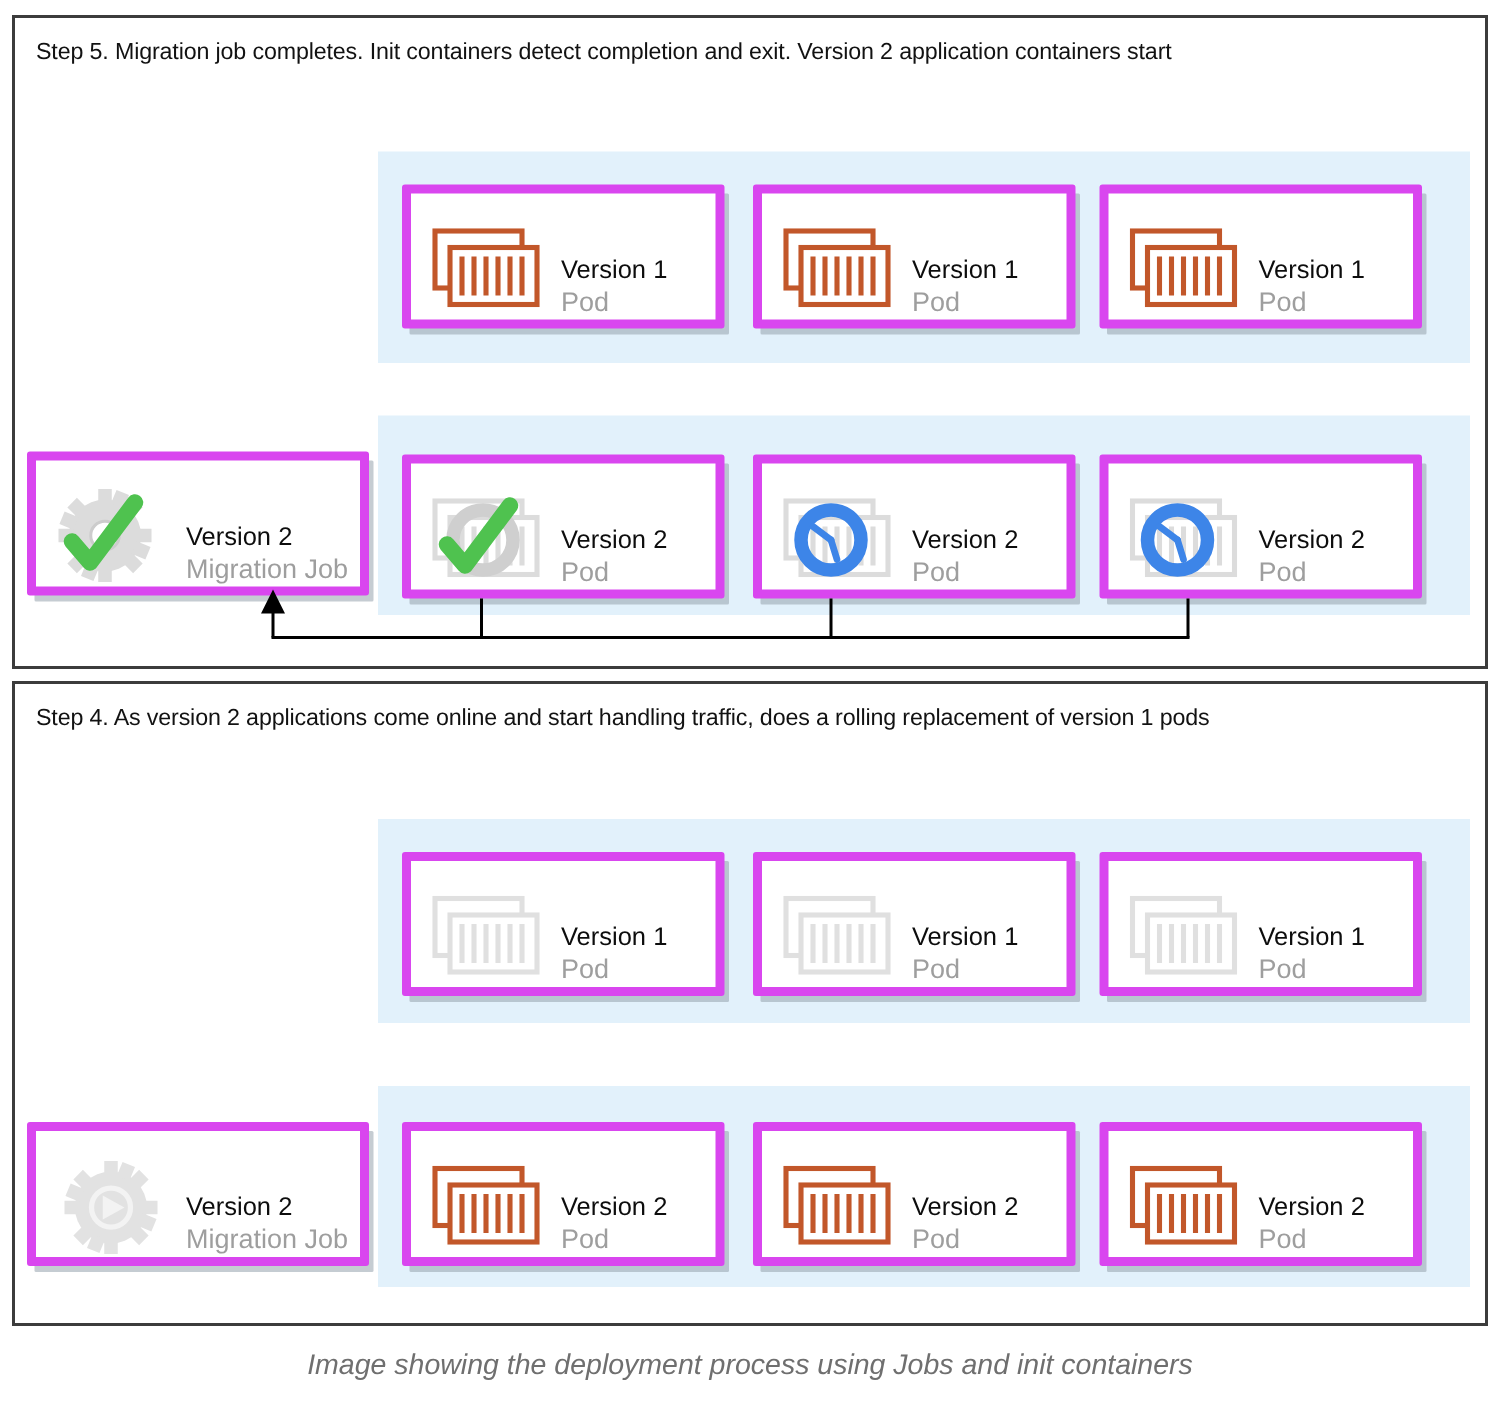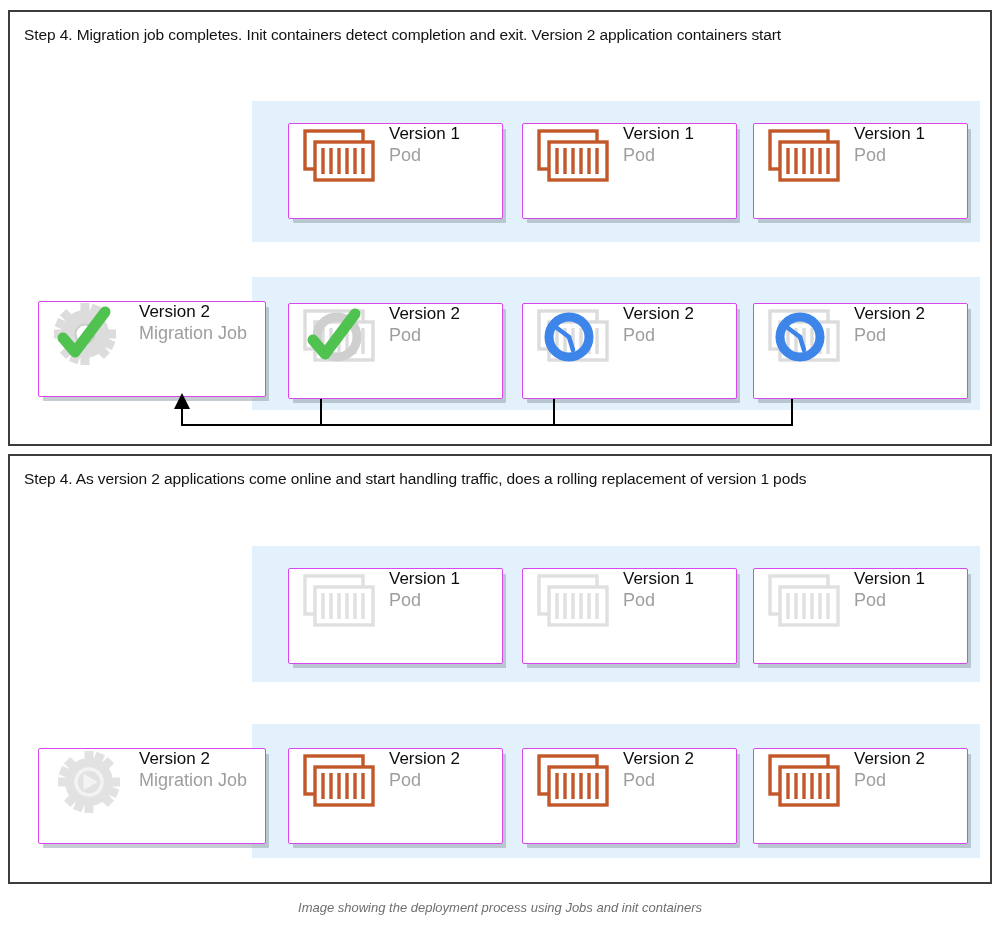--- a/index.html
+++ b/index.html
@@ -39,26 +39,25 @@
   .band{
     position:absolute;
     background:#e2f1fb;
   }
 
   
   .card{
     position:absolute;
     box-sizing:border-box;
     background:#ffffff;
-    border:1px solid #d946ef;
+    border:6px solid #d946ef;
     border-radius:2px;
     box-shadow:4px 5px 0 -1px rgba(150,163,173,0.55);
     display:flex;
-    align-items:flex-start;
-    margin-left:20px;
+    align-items:flex-end;
   }
   .card-icon{
     width:80px;height:66px;
     flex:0 0 80px;
     margin-left:10px;
     position:relative;
   }
   .card-icon svg{display:block;width:100%;height:100%;}
   .card-text{
     margin-left:10px;
@@ -92,31 +91,31 @@
     border-bottom:16px solid #000000;
   }
 
   
   .caption{
     position:absolute;
     left:0;width:1000px;
     top:900px;
     text-align:center;
     font-style:italic;
-    font-size:13px;
+    font-size:19px;
     color:#6f6f6f;
   }
 </style>
 </head>
 <body>
 
 <div class="diagram">
 
   <div class="step-panel" id="step3-panel">
-    <div class="step-title">Step 4. Migration job completes. Init containers detect completion and exit. Version 2 application containers start</div>
+    <div class="step-title">Step 5. Migration job completes. Init containers detect completion and exit. Version 2 application containers start</div>
   </div>
 
   <div class="band" style="left:252px;top:101px;width:728px;height:141px;"></div>
 
   <div class="band" style="left:252px;top:277px;width:728px;height:133px;"></div>
 
   <div class="card pod-card" style="left:268px;top:123px;">
     <div class="card-icon">
       <svg viewBox="0 0 80 66">
         <rect x="6" y="7" width="58" height="38" fill="#ffffff" stroke="#c2572a" stroke-width="3.4"></rect>

